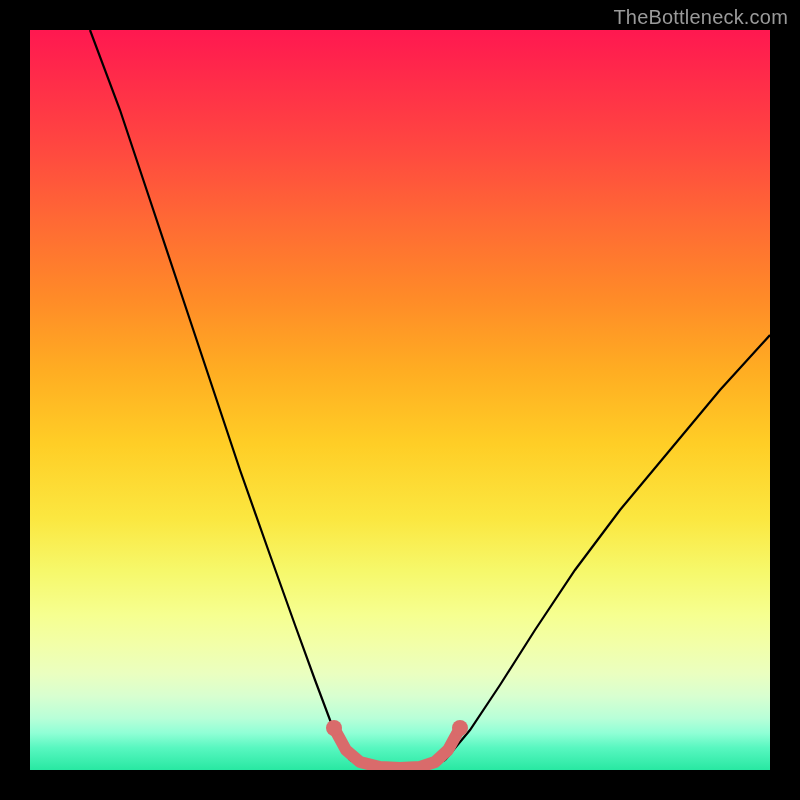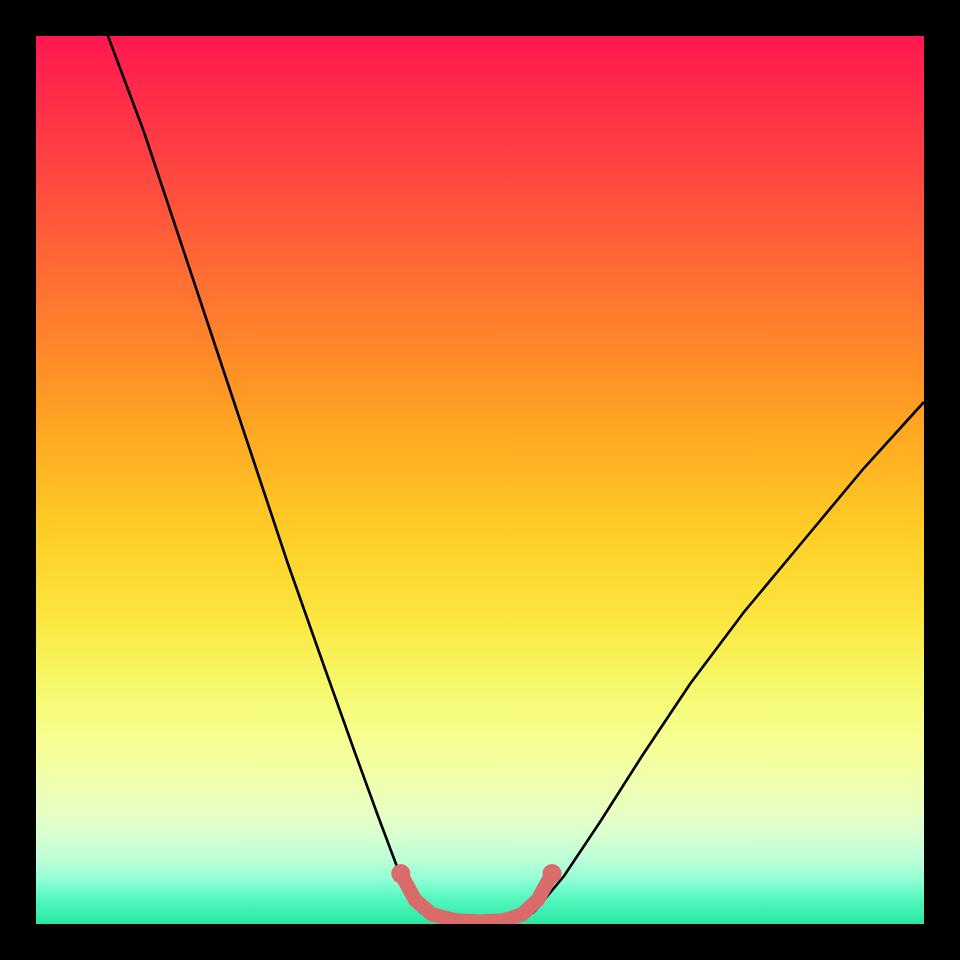--- a/index.html
+++ b/index.html
@@ -62,20 +62,21 @@
   }
   svg.curves {
     position: absolute;
     inset: 0;
   }
 </style>
 </head>
 <body>
 
 <div class="frame">
+  <div class="watermark">TheBottleneck.com</div>
 
   <div class="plot-wrap">
     <div class="gradient"></div>
     <svg class="curves" viewBox="0 0 740 740" preserveAspectRatio="none">
       <path fill="none" stroke-width="2.2" d="M60 0 L90 80 L120 170 L150 260 L180 350 L210 440 L240 525 L265 595 L285 650 L300 690 L312 715 L320 730" stroke="#000000"></path>
       <path fill="none" stroke-width="2.2" d="M320 730 L340 737 L360 739 L380 739 L400 737 L415 730" stroke="#000000"></path>
       <path fill="none" stroke-width="2.2" d="M415 730 L440 700 L470 655 L505 600 L545 540 L590 480 L640 420 L690 360 L740 305" stroke="#000000"></path>
       <path fill="none" stroke-width="12" stroke-linecap="round" stroke-linejoin="round" d="M304 698 L316 720 L330 732 L350 737 L370 738 L390 737 L405 732 L418 720 L430 698" stroke="#d96b6b"></path>
       <circle r="8" cx="304" cy="698" fill="#d96b6b"></circle>
       <circle r="8" cx="430" cy="698" fill="#d96b6b"></circle>

